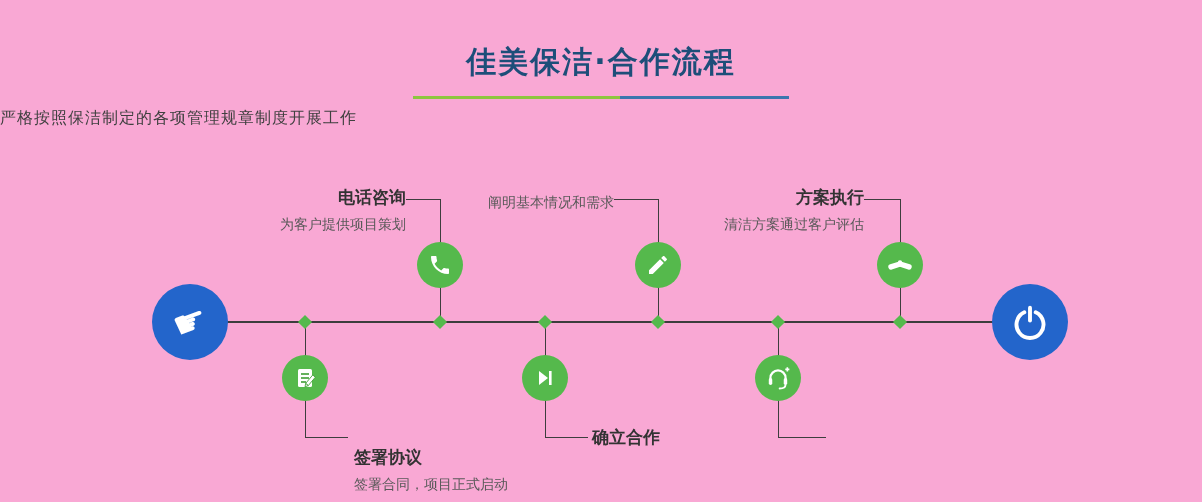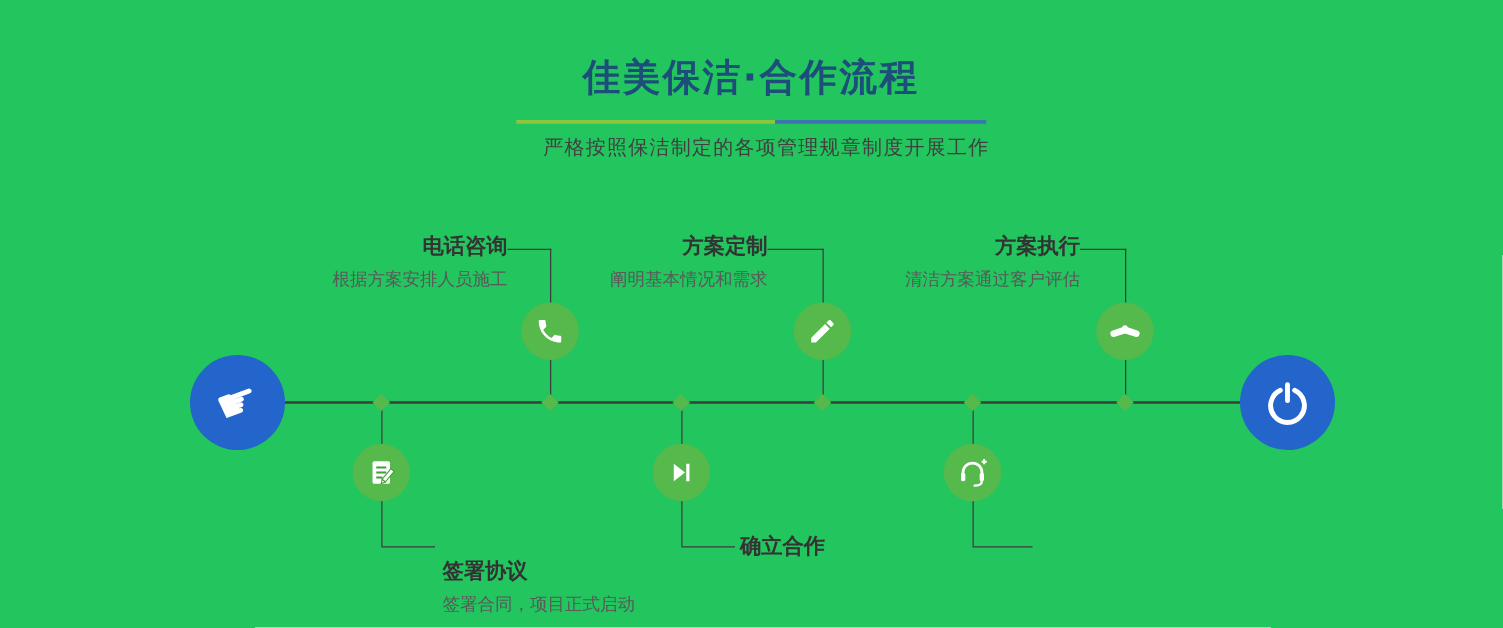--- a/index.html
+++ b/index.html
@@ -1,21 +1,21 @@
 <!DOCTYPE html>
 <html><head>
 <meta charset="utf-8">
 <style>
   * { box-sizing: border-box; }
   html,body { margin:0; padding:0; background:#f4f4f4; }
   .canvas {
     position: relative;
     width: 1202px;
     height: 502px;
-    background: #22c55e;
+    background: #f9a8d4;
     margin: 0 auto;
     overflow: hidden;
     font-family: "DejaVu Sans", "Liberation Sans", sans-serif;
   }
 
   
   .page-title {
     position: absolute;
     top: 42px; left: 0;
     width: 100%;
@@ -35,25 +35,24 @@
     height: 3px;
     display: flex;
   }
   .title-divider .seg-green { flex: 0 0 55%; background: #8cc63e; }
   .title-divider .seg-blue  { flex: 1;        background: #3b76ae; }
   .page-subtitle {
     position: absolute;
     top: 108px; left: 0;
     width: 100%;
     margin: 0;
-    text-align: center;
+    text-align: left;
     font-size: 16px;
     color: #404040;
     letter-spacing: 1px;
-    padding-left: 24px;
   }
 
   
   .timeline-line {
     position: absolute;
     left: 190px; top: 321px;
     width: 840px; height: 2px;
     background: #3d3d3d;
   }
   .vline { position: absolute; width: 1px; background: #3d3d3d; }
@@ -189,24 +188,23 @@
         <rect x="3.5" y="12" width="3.2" height="6.5" rx="1.6" fill="#fff"></rect>
         <rect x="17.3" y="12" width="3.2" height="6.5" rx="1.6" fill="#fff"></rect>
         <path d="M18.9 18.5c0 2.2-2.6 3.2-5.4 3.2" stroke="#fff" stroke-width="1.7" fill="none" stroke-linecap="round"></path>
         <path d="M18.7 4h3.8M20.6 2.1v3.8" stroke="#fff" stroke-width="1.5"></path>
       </svg>
     </span>
   </div>
 
   <div class="step-label top-label" style="right:796px; top:186px;">
     <div class="t">电话咨询</div>
-    <div class="d">根据方案安排人员施工</div>
+    <div class="d">为客户提供项目策划</div>
   </div>
   <div class="step-label top-label" style="right:588px; top:186px;">
-    <div class="t">方案定制</div>
     <div class="d">阐明基本情况和需求</div>
   </div>
   <div class="step-label top-label" style="right:338px; top:186px;">
     <div class="t">方案执行</div>
     <div class="d">清洁方案通过客户评估</div>
   </div>
 
   <div class="step-label bottom-label" style="left:354px; top:426px;margin-top:20px;">
     <div class="t">签署协议</div>
     <div class="d">签署合同，项目正式启动</div>

